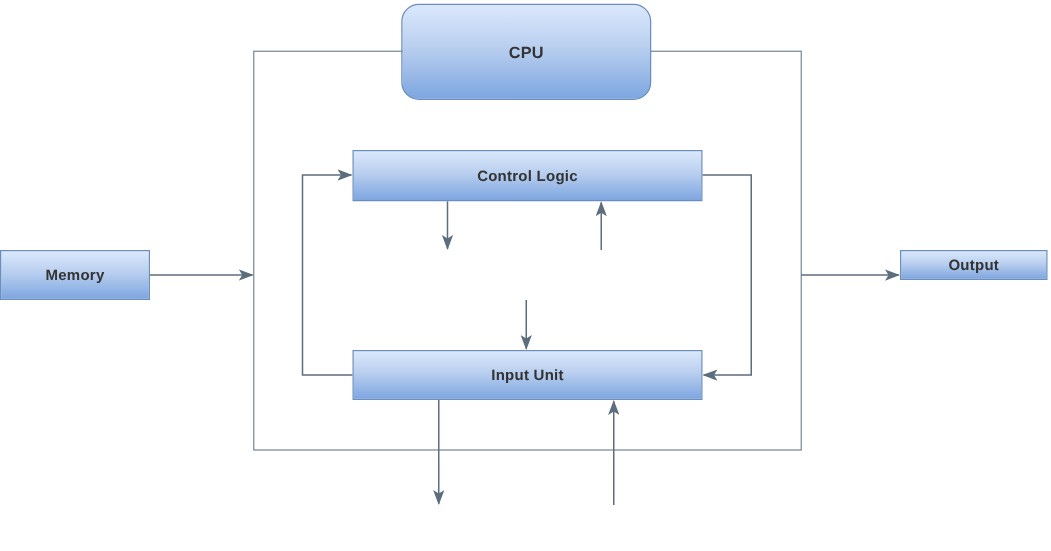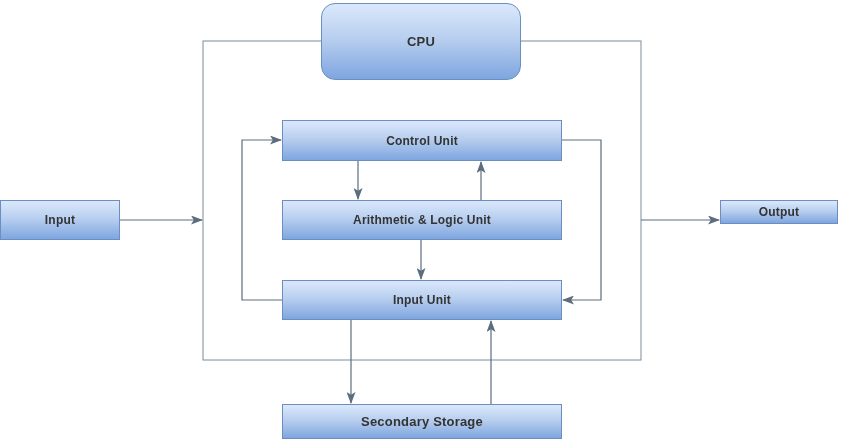--- a/index.html
+++ b/index.html
@@ -83,36 +83,30 @@
     <path d="M351,320 L351,403" fill="none" stroke="#5c6d7e" stroke-width="1.2" marker-end="url(#arrow)"></path>
 
     <path d="M491,404 L491,321" fill="none" stroke="#5c6d7e" stroke-width="1.2" marker-end="url(#arrow)"></path>
   </svg>
 
   <div id="node-cpu" class="node">
     <span class="label">CPU</span>
   </div>
 
   <div id="node-control-unit" class="node">
-    <span class="label">Control Unit</span>
+    <span class="label">Control Logic</span>
   </div>
 
-  <div id="node-alu" class="node">
-    <span class="label">Arithmetic &amp; Logic Unit</span>
-  </div>
 
   <div id="node-memory-unit" class="node">
     <span class="label">Input Unit</span>
   </div>
 
   <div id="node-input" class="node">
-    <span class="label">Input</span>
+    <span class="label">Memory</span>
   </div>
 
   <div id="node-output" class="node">
     <span class="label">Output</span>
   </div>
 
-  <div id="node-secondary-storage" class="node">
-    <span class="label">Secondary Storage</span>
-  </div>
 
 </div>
 
 </body></html>

